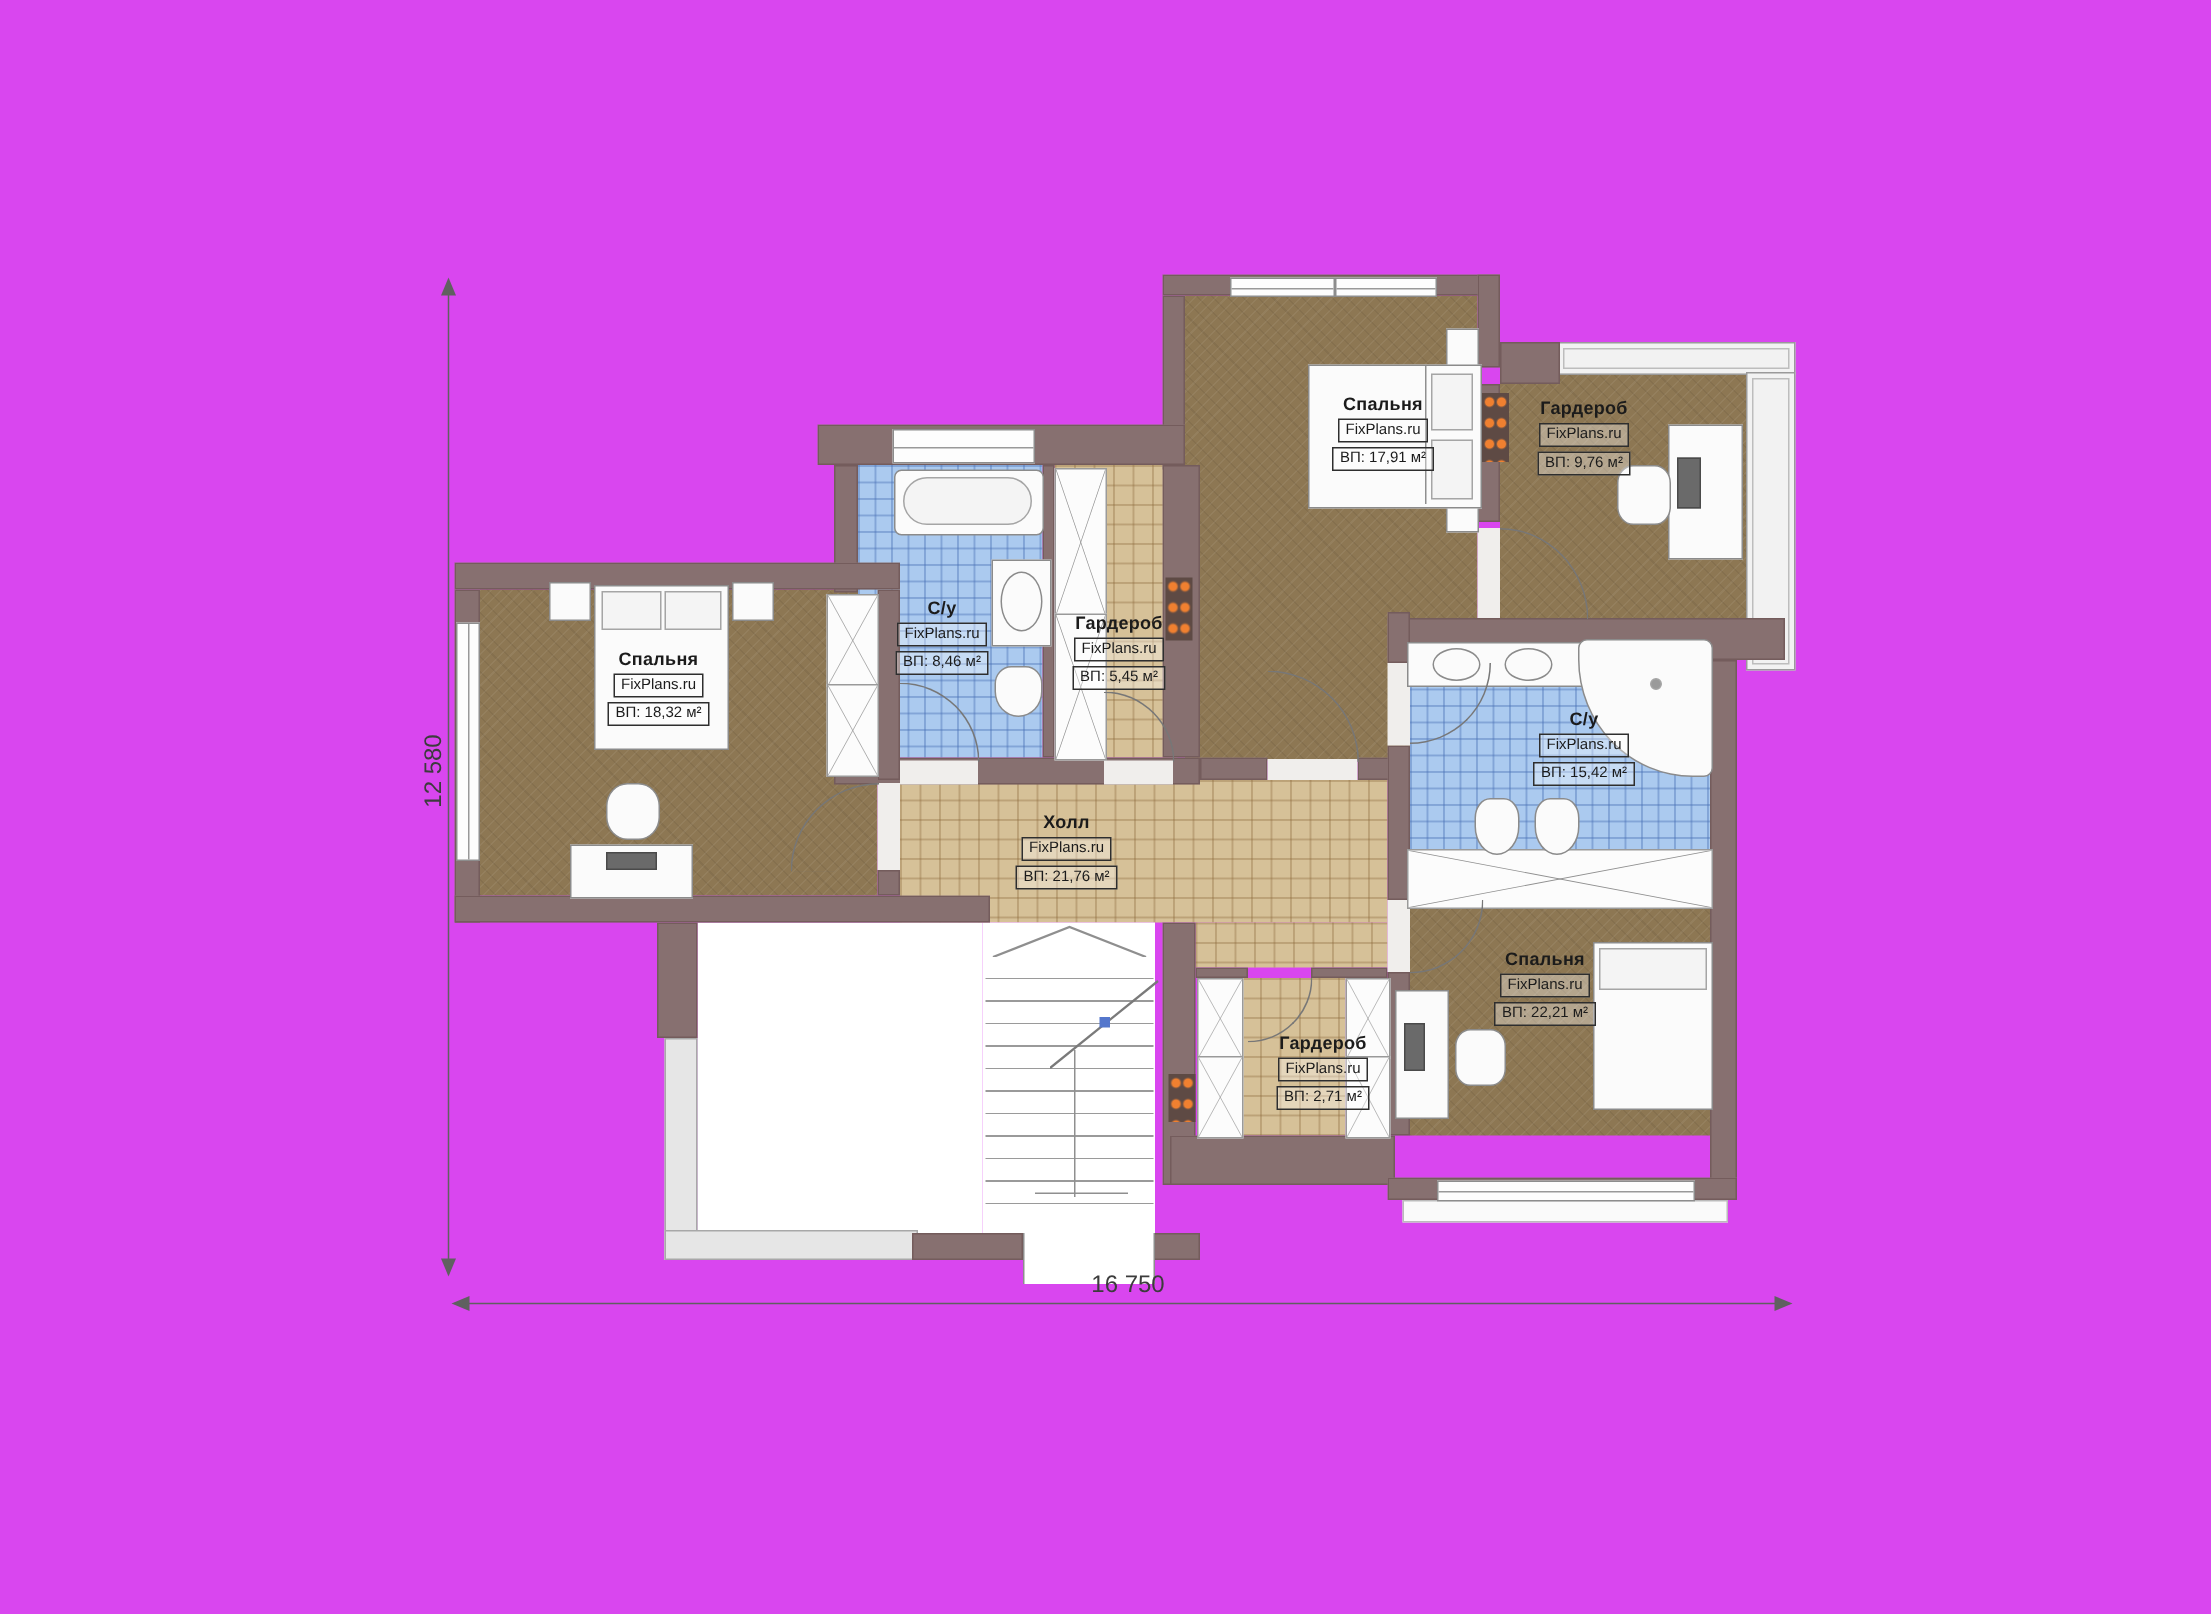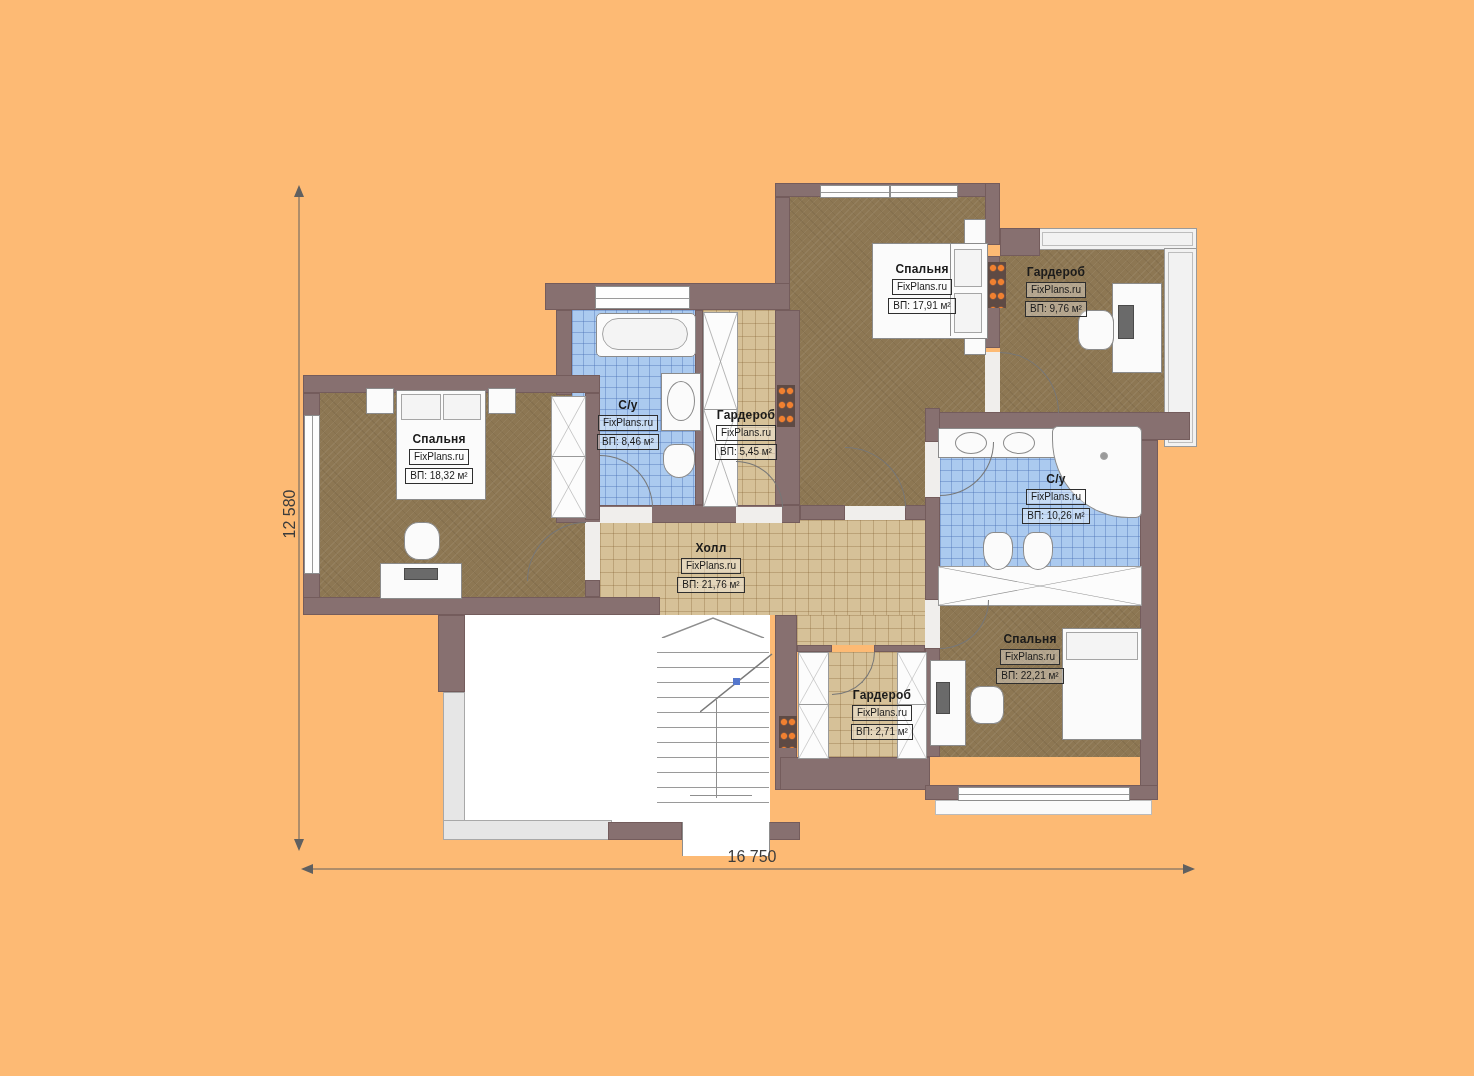--- a/index.html
+++ b/index.html
@@ -1,17 +1,17 @@
 <!DOCTYPE html>
 <html><head>
 <meta charset="utf-8">
 <title>Floor Plan</title>
 <style>
   html,body{margin:0;padding:0;background:#fff;}
-  #canvas{position:relative;width:1474px;height:1076px;background:#fdba74;overflow:hidden;
+  #canvas{position:relative;width:1474px;height:1076px;background:#d946ef;overflow:hidden;
           font-family:"Liberation Sans",sans-serif;}
   .wall{position:absolute;background:#877070;box-shadow:inset 0 0 0 1px rgba(80,55,55,.35);z-index:5;}
   .floor-wood{position:absolute;background:#8d7753;z-index:1;
     background-image:repeating-linear-gradient(135deg,rgba(255,255,255,.06) 0 1px,transparent 1px 5px),
                      repeating-linear-gradient(45deg,rgba(0,0,0,.06) 0 1px,transparent 1px 7px);}
   .floor-tan{position:absolute;background:#d6c198;z-index:1;
     background-image:linear-gradient(rgba(140,105,60,.35) 1px,transparent 1px),
                      linear-gradient(90deg,rgba(140,105,60,.35) 1px,transparent 1px);
     background-size:13px 13px;}
   .floor-blue{position:absolute;background:#abcaef;z-index:1;
@@ -256,21 +256,21 @@
     <div><span class="rl-box">ВП: 8,46 м²</span></div>
   </div>
   <div class="room-label" style="left:700px;top:408px;">
     <div class="rl-name">Гардероб</div>
     <div><span class="rl-box">FixPlans.ru</span></div>
     <div><span class="rl-box">ВП: 5,45 м²</span></div>
   </div>
   <div class="room-label" style="left:1010px;top:472px;">
     <div class="rl-name">С/у</div>
     <div><span class="rl-box">FixPlans.ru</span></div>
-    <div><span class="rl-box">ВП: 10,26 м²</span></div>
+    <div><span class="rl-box">ВП: 15,42 м²</span></div>
   </div>
   <div class="room-label" style="left:665px;top:541px;">
     <div class="rl-name">Холл</div>
     <div><span class="rl-box">FixPlans.ru</span></div>
     <div><span class="rl-box">ВП: 21,76 м²</span></div>
   </div>
   <div class="room-label" style="left:984px;top:632px;">
     <div class="rl-name">Спальня</div>
     <div><span class="rl-box">FixPlans.ru</span></div>
     <div><span class="rl-box">ВП: 22,21 м²</span></div>

